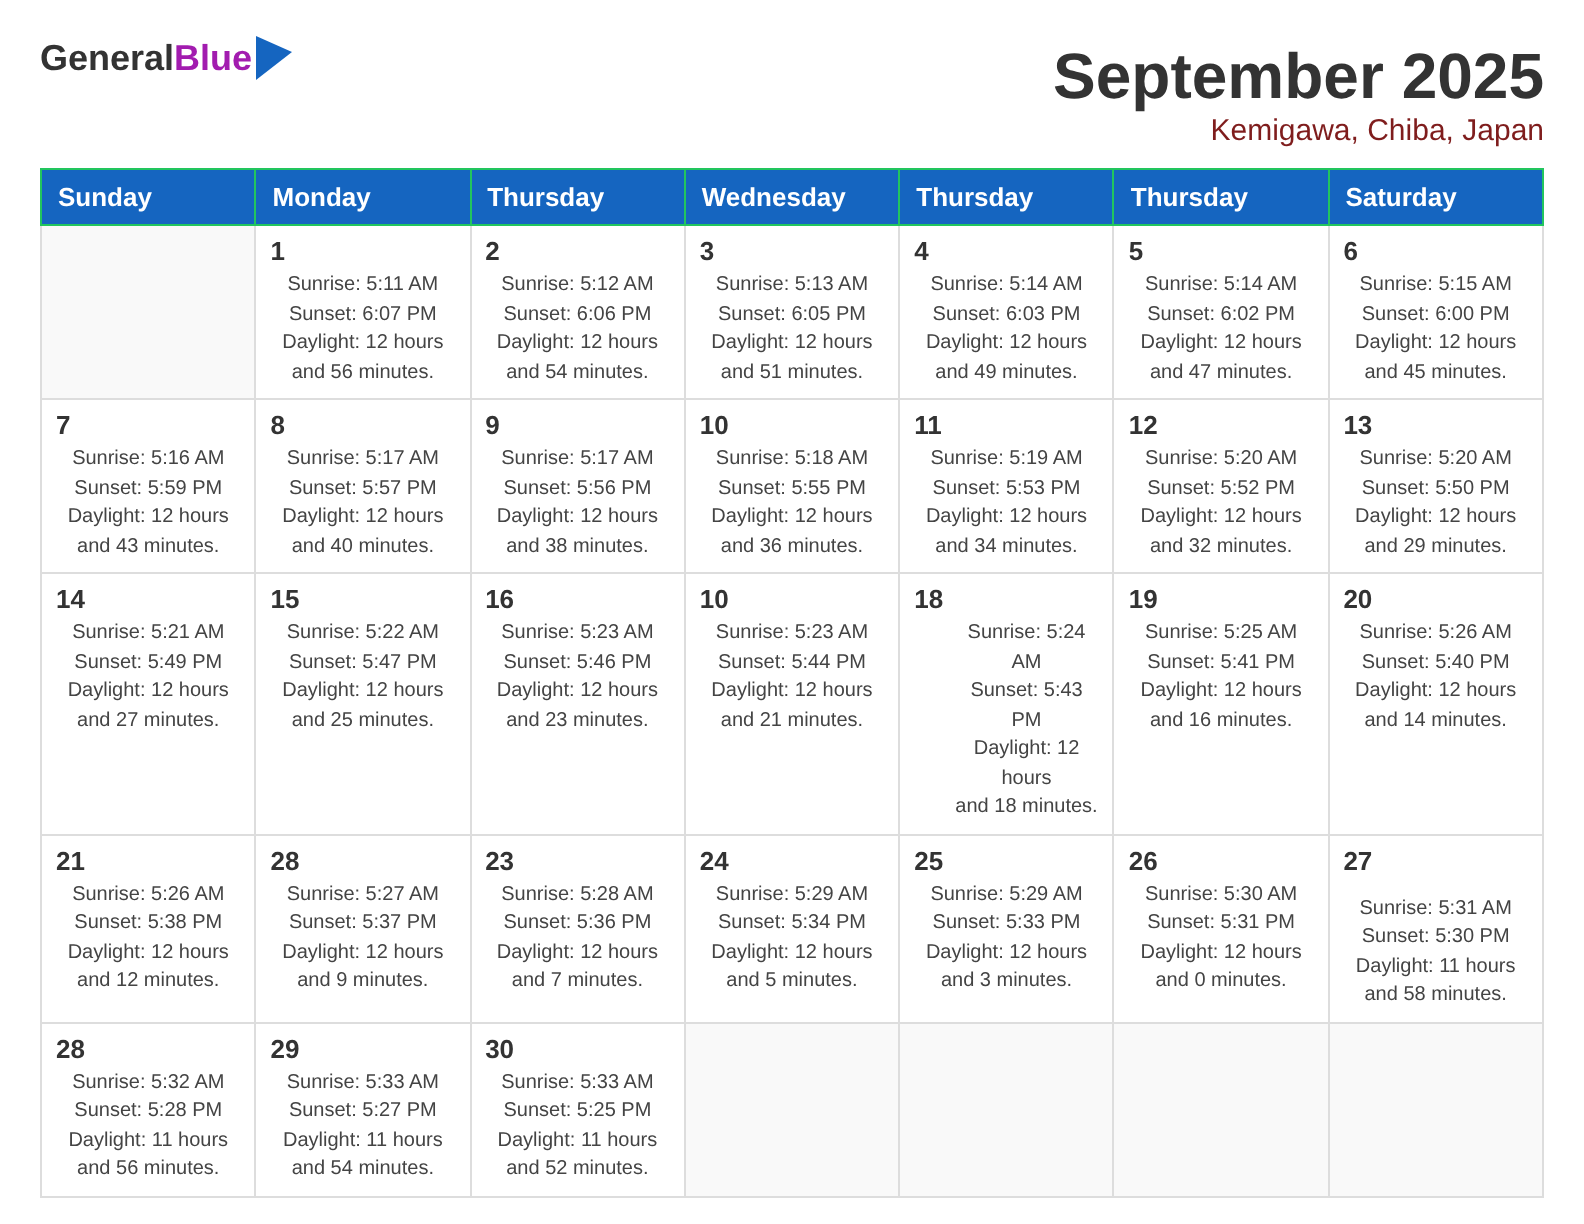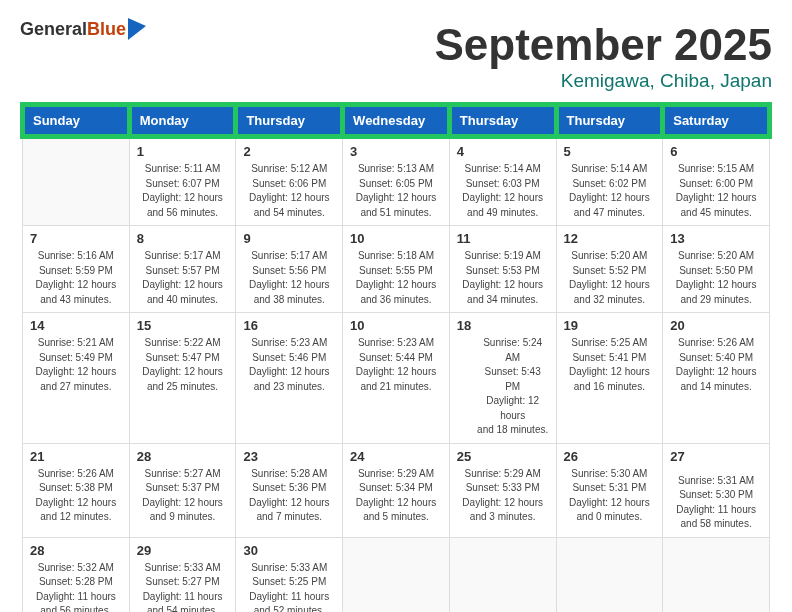--- a/index.html
+++ b/index.html
@@ -21,51 +21,51 @@
       align-items: center;
     }
     .logo-text {
       display: flex;
       flex-direction: row;
       font-size: 18px;
       font-weight: bold;
       line-height: 1.1;
     }
     .logo-general { color: #333; }
-    .logo-blue { color: #c2410c; }
+    .logo-blue { color: #a21caf; }
     .logo-icon {
       width: 18px;
       height: 22px;
       margin-left: 2px;
       margin-top: -2px;
     }
     .title-block {
       text-align: right;
     }
     .month-title {
-      font-size: 44px;
+      font-size: 32px;
       font-weight: bold;
       color: #333;
     }
     .subtitle {
-      font-size: 19px;
-      color: #0f766e;
+      font-size: 15px;
+      color: #7f1d1d;
     }
     .calendar {
       width: 100%;
       border-collapse: collapse;
       border: 1px solid #ccc;
     }
     .calendar th {
       background-color: #1565c0;
       color: #fff;
       text-align: left;
       padding: 6px 8px;
       font-size: 13px;
-      border: 5px solid #22c55e;
+      border: 1px solid #22c55e;
     }
     .calendar td {
       vertical-align: top;
       padding: 5px 7px;
       border: 1px solid #ddd;
       width: calc(100% / 7);
       min-height: 80px;
       font-size: 10.5px;
       color: #333;
       background: #fff;

